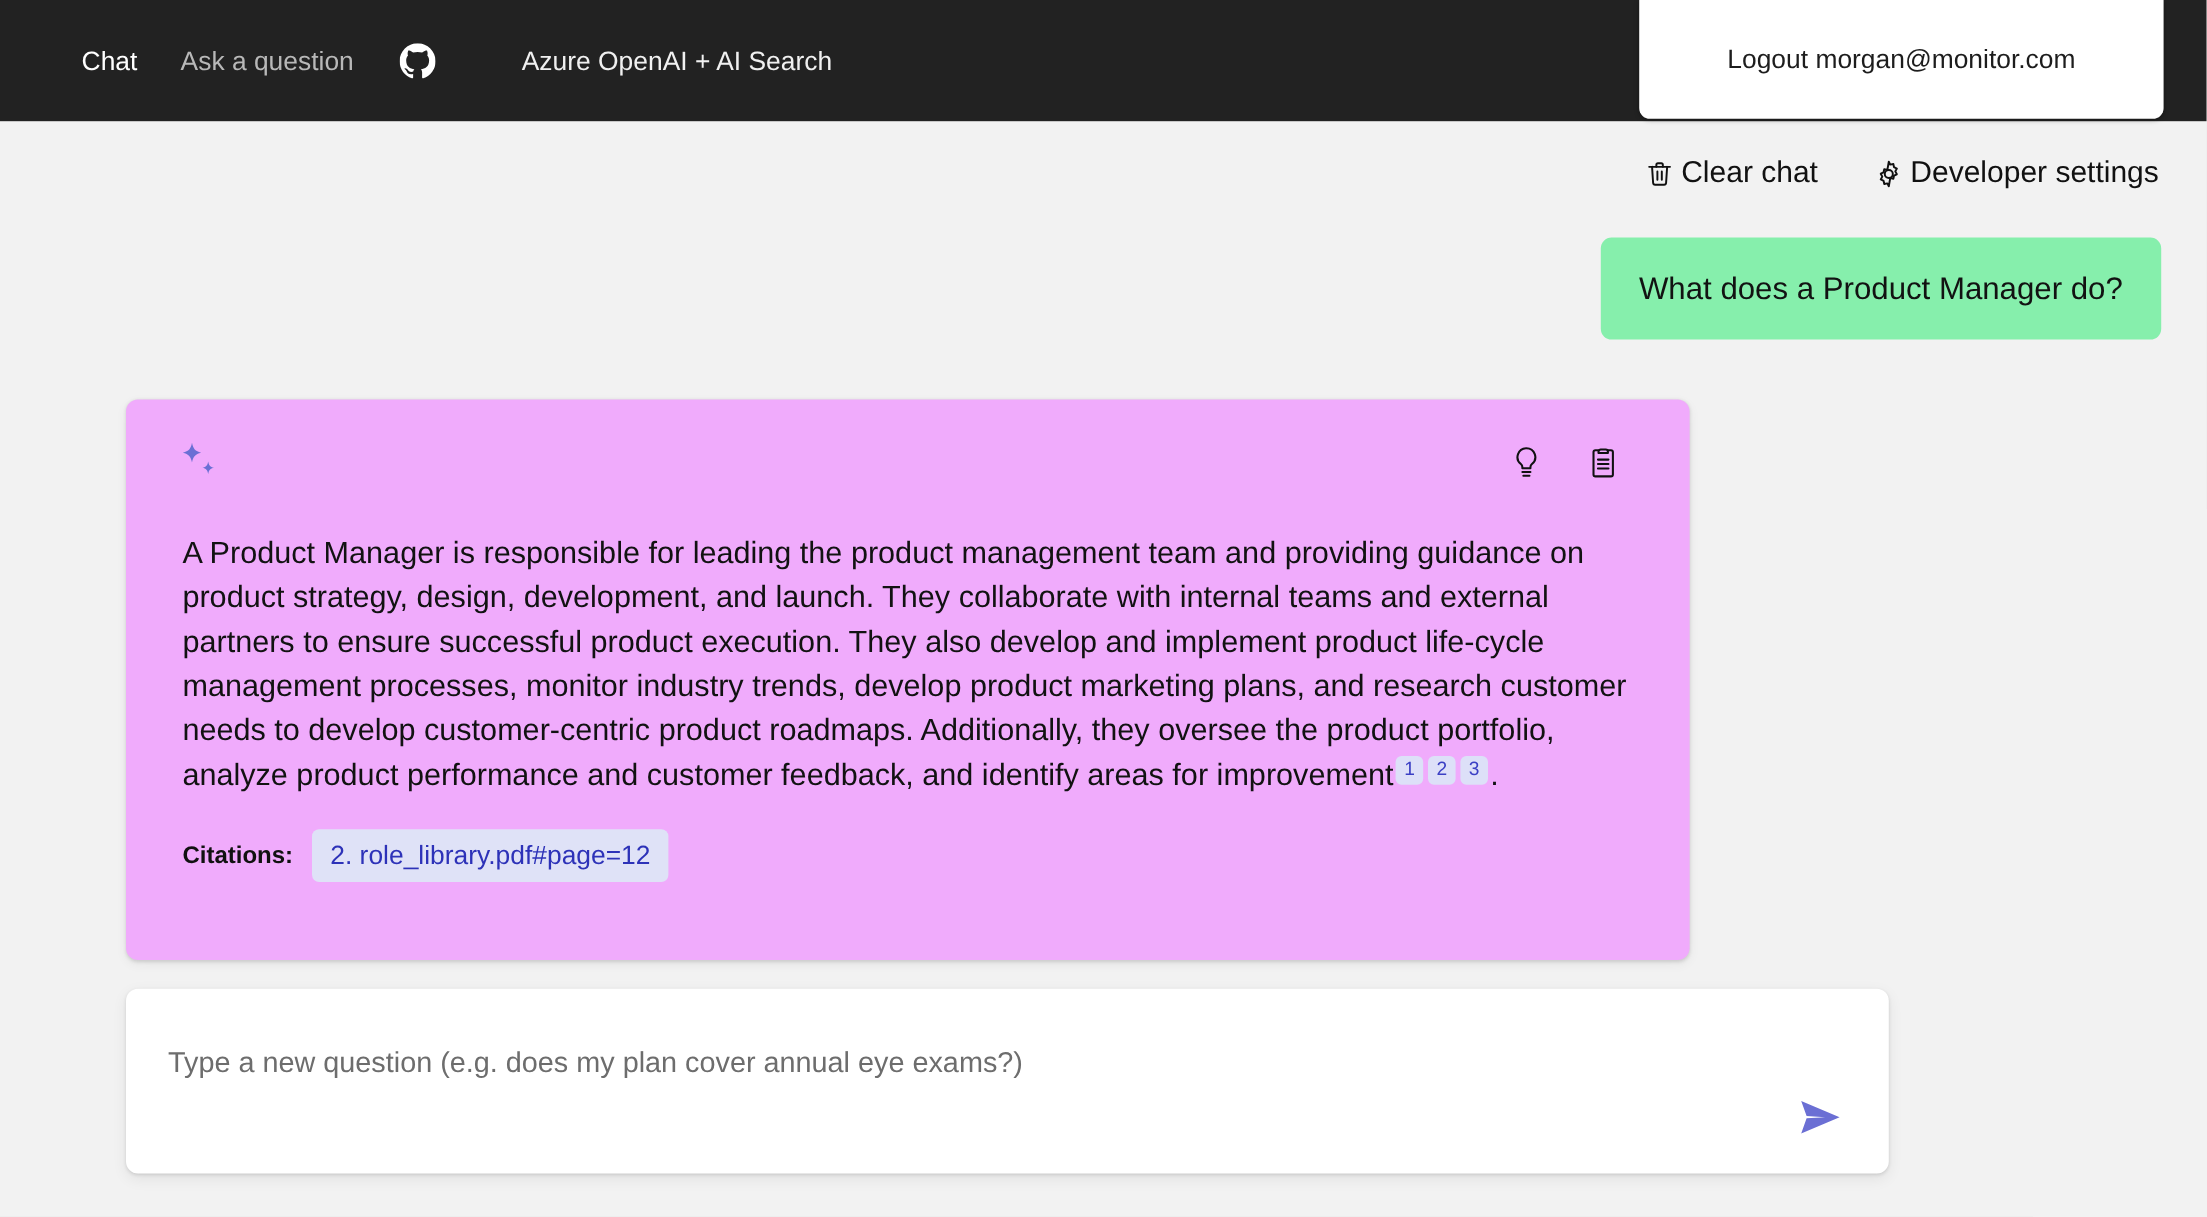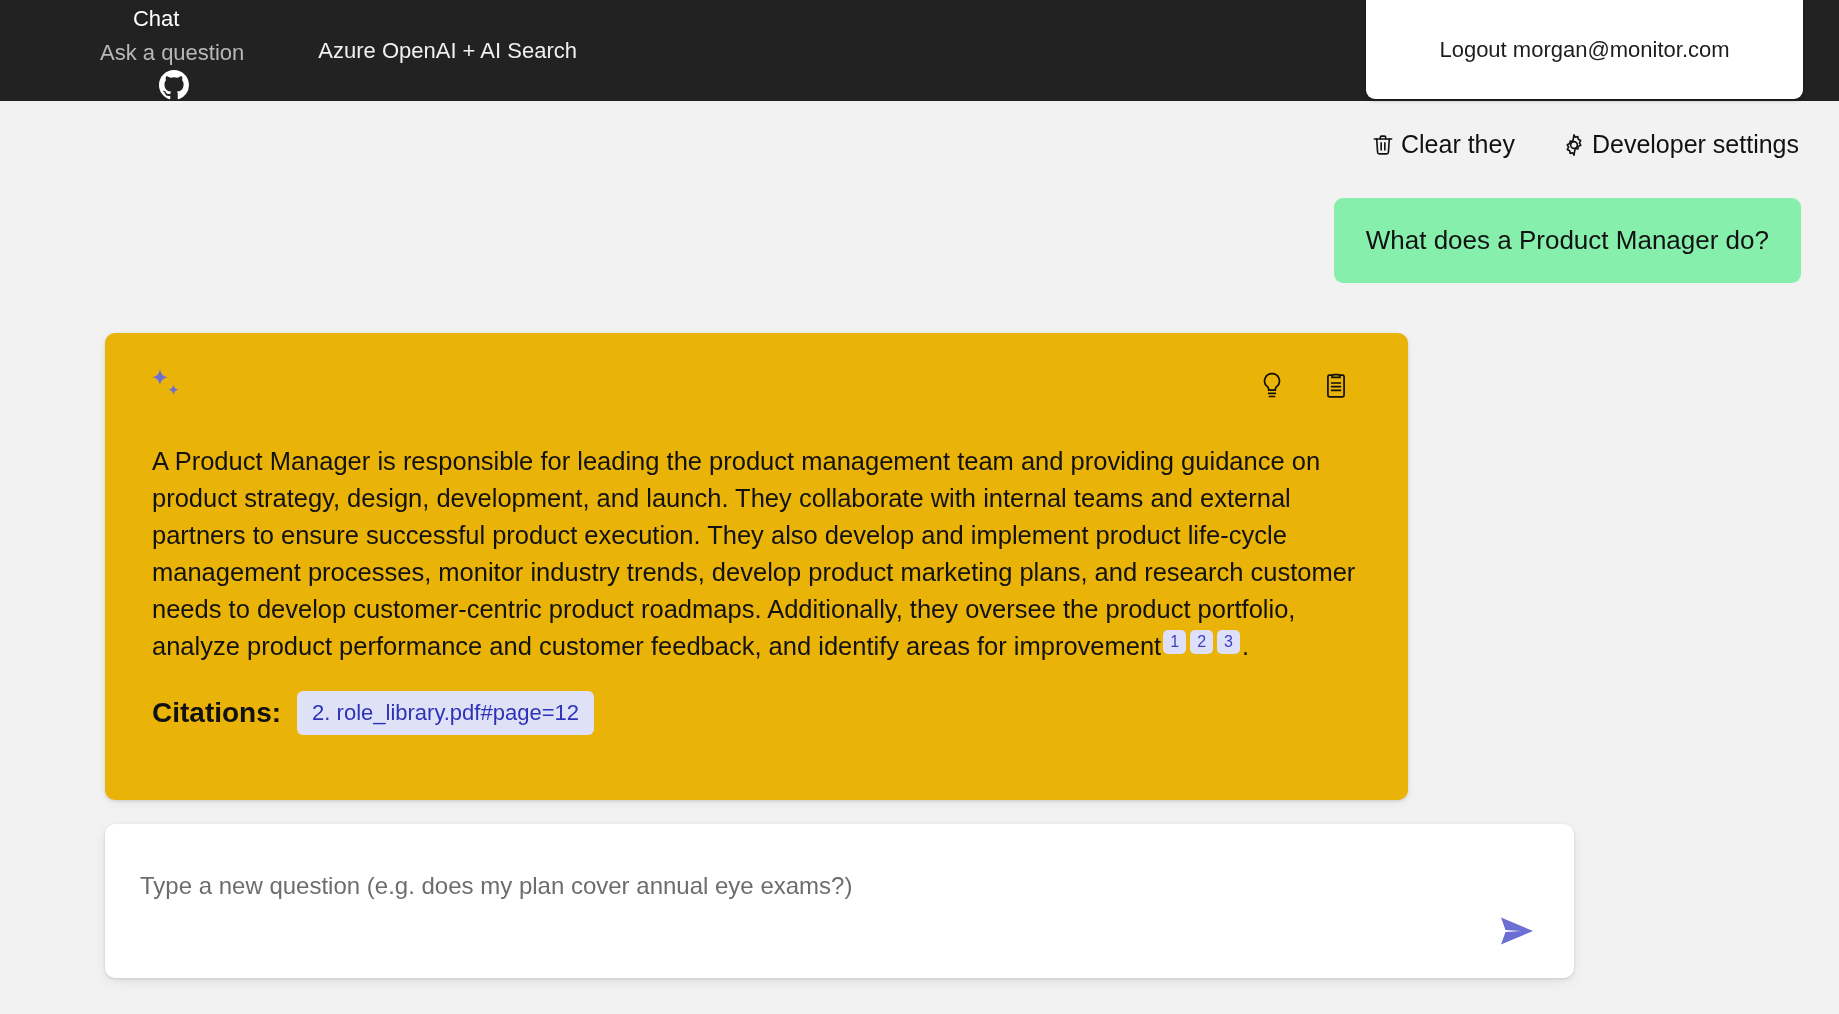--- a/index.html
+++ b/index.html
@@ -41,21 +41,20 @@
     margin-left: 52px;
     letter-spacing: -0.2px;
     white-space: nowrap;
   }
 
   .nav {
     display: flex;
     align-items: center;
     margin-left: 66px;
     gap: 0px;
-    flex-direction: column;
   }
 
   .nav-link {
     color: #ffffff;
     font-size: 22px;
     text-decoration: none;
     white-space: nowrap;
     padding: 4px 2px;
   }
   .nav-link.secondary {
@@ -149,21 +148,21 @@
     white-space: nowrap;
   }
 
   
   .answer-card {
     position: absolute;
     left: 105px;
     top: 333px;
     width: 1303px;
     height: 467px;
-    background: #eab308;
+    background: #f0abfc;
     border-radius: 10px;
     box-shadow: 0 1px 3px rgba(0,0,0,0.12), 0 3px 10px rgba(0,0,0,0.06);
     box-sizing: border-box;
     padding: 26px 34px 0 34px;
   }
 
   .answer-head {
     display: flex;
     align-items: flex-start;
     justify-content: space-between;
@@ -208,21 +207,21 @@
     cursor: pointer;
   }
 
   .citations-row {
     display: flex;
     align-items: center;
     gap: 12px;
     margin: 26px 0 0 13px;
   }
   .citations-label {
-    font-size: 28px;
+    font-size: 20px;
     font-weight: bold;
     color: #111111;
     margin-right: 4px;
     white-space: nowrap;
   }
   .citation-chip {
     background: #dfe2f7;
     color: #2d32b8;
     border: none;
     border-radius: 6px;
@@ -301,21 +300,21 @@
   <div class="toolbar">
     <button class="toolbar-btn">
       <span>
         <svg width="26" height="26" viewBox="0 0 24 24" fill="none" stroke="#111111" stroke-width="1.5" stroke-linecap="round" stroke-linejoin="round">
           <path d="M4 6.5h16"></path>
           <path d="M9.5 6.5V5a1.2 1.2 0 0 1 1.2-1.2h2.6A1.2 1.2 0 0 1 14.5 5v1.5"></path>
           <path d="M6.2 6.5l.8 12.2A1.6 1.6 0 0 0 8.6 20.2h6.8a1.6 1.6 0 0 0 1.6-1.5l.8-12.2"></path>
           <path d="M10.3 10v6.5M13.7 10v6.5"></path>
         </svg>
       </span>
-      <span class="tb-label">Clear they</span>
+      <span class="tb-label">Clear chat</span>
     </button>
 
     <button class="toolbar-btn">
       <span>
         <svg width="26" height="26" viewBox="0 0 24 24" fill="none" stroke="#111111" stroke-width="1.5" stroke-linecap="round" stroke-linejoin="round">
           <circle cx="12" cy="12" r="3.1"></circle>
           <path d="M12 2.6l1.1 2.2 2.4-.5.5 2.4 2.2 1.1-1.2 2.2 1.2 2.2-2.2 1.1-.5 2.4-2.4-.5L12 21.4l-1.1-2.2-2.4.5-.5-2.4-2.2-1.1 1.2-2.2-1.2-2.2 2.2-1.1.5-2.4 2.4.5z"></path>
         </svg>
       </span>
       <span class="tb-label">Developer settings</span>

